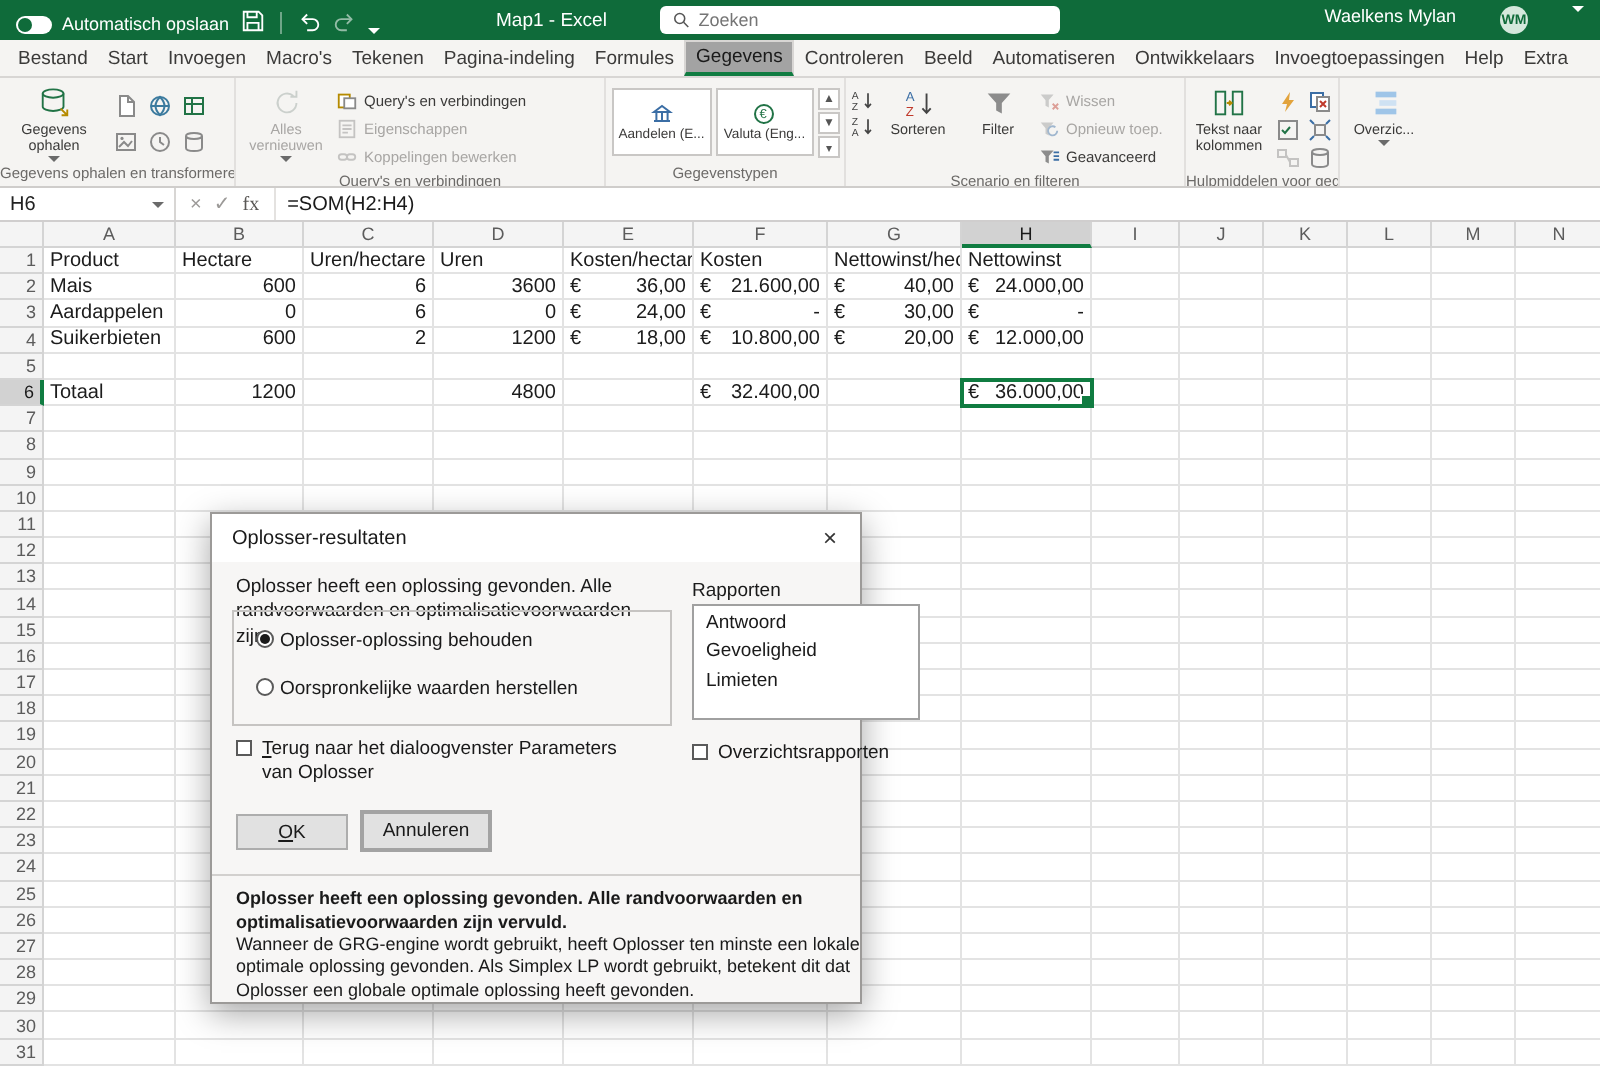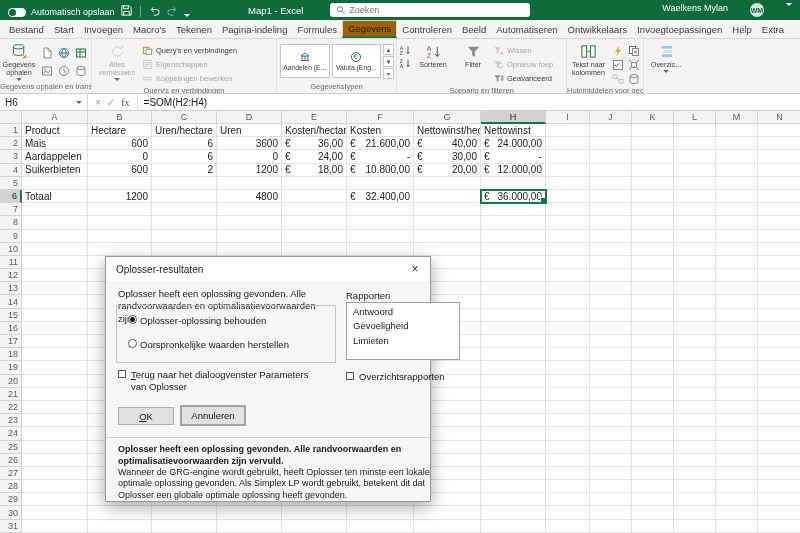--- a/index.html
+++ b/index.html
@@ -16,21 +16,21 @@
   .tb-title{position:absolute;left:248px;font-size:9.5px;white-space:nowrap}
   .tb-search{position:absolute;left:330px;top:3px;width:200px;height:14px;background:#fff;border-radius:3px;display:flex;align-items:center;gap:4px;padding:0 6px}
   .tb-search input{border:none;outline:none;font-size:9px;color:#333;width:100%;background:transparent}
   .tb-right{position:absolute;right:8px;display:flex;align-items:flex-start;gap:22px;font-size:9px;white-space:nowrap}
   .avatar{width:14px;height:14px;border-radius:50%;background:#d4e8dc;color:#0f6b3a;font-size:7px;display:flex;align-items:center;justify-content:center;font-weight:bold}
   .wcaret{width:0;height:0;border-left:3px solid transparent;border-right:3px solid transparent;border-top:3px solid #fff}
 
   
   .tabrow{height:19px;background:#f5f4f2;display:flex;align-items:stretch;padding-left:4px;border-bottom:1px solid #d8d6d4;font-size:9.5px;color:#3b3a39}
   .tab{padding:0 5px;display:flex;align-items:center;white-space:nowrap;cursor:pointer}
-  .tab.active{background:#a16207;border:1px solid #d8d6d4;border-bottom:2px solid #107C41;color:#1a1a1a}
+  .tab.active{background:#a3a3a3;border:1px solid #d8d6d4;border-bottom:2px solid #107C41;color:#1a1a1a}
 
   
   .ribbon{height:55px;background:#f5f4f2;display:flex;border-bottom:1px solid #cfcdcb}
   .rgroup{height:100%;border-right:1px solid #e2e0de;display:flex;flex-direction:column;overflow:hidden}
   .rg-content{flex:1;display:flex;align-items:flex-start;padding:2px 2px 0}
   .rg-label{height:12px;font-size:7.5px;color:#6c6a68;text-align:center;white-space:nowrap;overflow:hidden;line-height:12px}
   .bigbtn{display:flex;flex-direction:column;align-items:center;font-size:7.2px;color:#3b3a39;text-align:center;line-height:1.1;padding-top:2px;cursor:pointer}
   .bigbtn svg{width:17px;height:17px;margin-bottom:1px;flex:none}
   .caret{width:0;height:0;border-left:3px solid transparent;border-right:3px solid transparent;border-top:3px solid #6a6a6a;margin-top:1px}
   .minigrid{display:grid;grid-template-columns:repeat(3,16px);grid-auto-rows:17px;gap:1px;margin-left:3px;padding-top:3px}
@@ -148,21 +148,21 @@
       <span class="tab">Beeld</span>
       <span class="tab">Automatiseren</span>
       <span class="tab">Ontwikkelaars</span>
       <span class="tab">Invoegtoepassingen</span>
       <span class="tab">Help</span>
       <span class="tab">Extra</span>
     </div>
 
   <div class="ribbon">
 
-    <div class="rgroup" style="width:92px">
+    <div class="rgroup" style="width:118px">
       <div class="rg-content">
         <div class="bigbtn" style="width:50px">
           <svg viewBox="0 0 18 18">
               <ellipse cx="8" cy="4" rx="5.5" ry="2.2" fill="none" stroke="#217346"></ellipse>
               <path d="M2.5 4v7c0 1.2 2.5 2.2 5.5 2.2S13.5 12.2 13.5 11V4" fill="none" stroke="#217346"></path>
               <path d="M12 12l3.5 3.5M15.5 12.5v3h-3" fill="none" stroke="#b58a00"></path>
             </svg>
           <span>Gegevens ophalen</span>
           <span class="caret"></span>
         </div>

